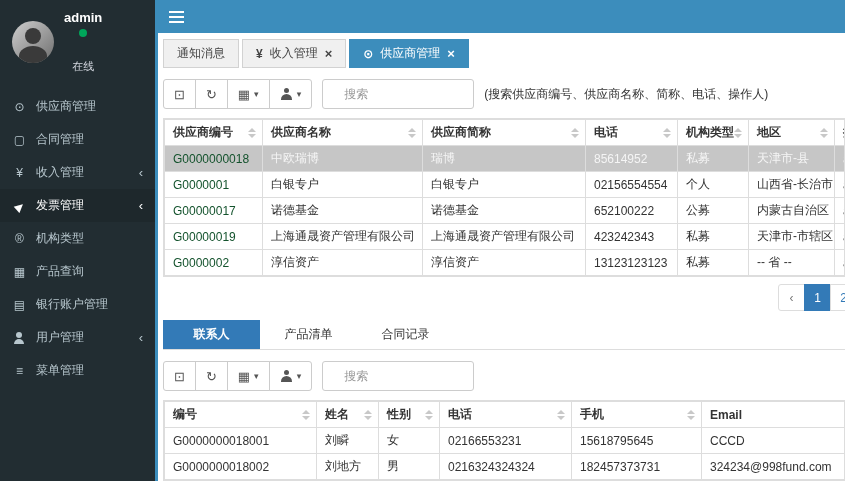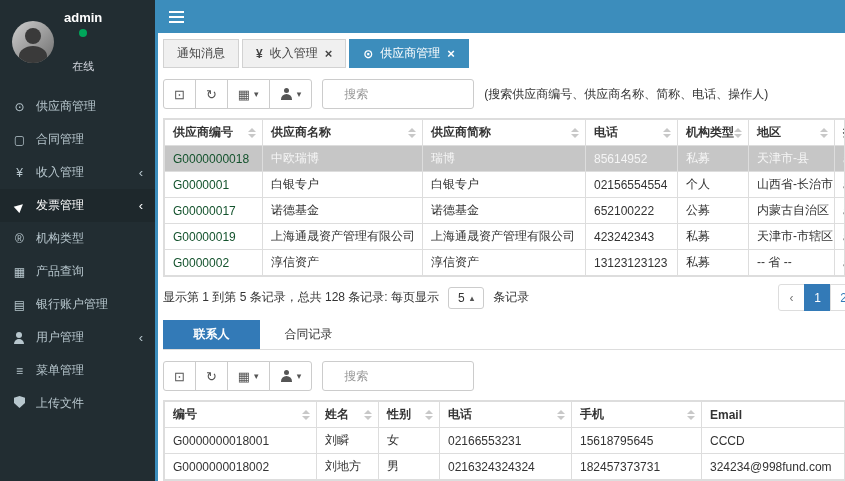--- a/index.html
+++ b/index.html
@@ -153,24 +153,20 @@
     </div>
     <div class="nav-item">
       <span class="nav-icon person-icon"></span>
       <span>用户管理</span>
       <span class="chevron">‹</span>
     </div>
     <div class="nav-item">
       <span class="nav-icon">≡</span>
       <span>菜单管理</span>
     </div>
-    <div class="nav-item">
-      <span class="nav-icon"><span class="shield-icon"></span></span>
-      <span>上传文件</span>
-    </div>
   </div>
 </div>
 
 <div class="main">
   <div class="navbar">
     <span class="bars"></span>
   </div>
 
   <div class="content">
 
@@ -295,37 +291,30 @@
             <td>13123123123</td>
             <td>私募</td>
             <td>-- 省 --</td>
             <td>admin</td>
           </tr>
         </tbody>
       </table>
     </div>
 
     <div class="pg-row">
-      <div class="pg-info">
-        <span>显示第 1 到第 5 条记录，总共 128 条记录: 每页显示</span>
-        <span class="page-size-btn">
-          <span>5</span>
-          <span class="caret">▴</span>
-        </span>
-        <span>条记录</span>
-      </div>
       <div class="pager">
         <span class="pg-btn prev">‹</span>
         <span class="pg-btn active">1</span>
         <span class="pg-btn">2</span>
       </div>
     </div>
 
     <div class="dtabs">
       <div class="dtab active">联系人</div>
+      <div class="dtab">产品清单</div>
       <div class="dtab">合同记录</div>
     </div>
 
     <div class="toolbar">
       <div class="btn-group">
         <button class="btn">
             <span>⊡</span>
           </button>
         <button class="btn">
             <span>↻</span>

